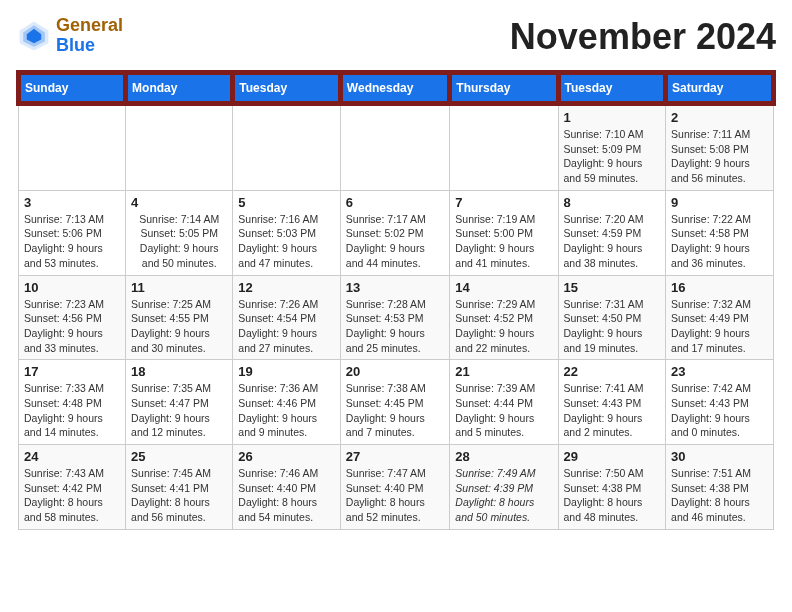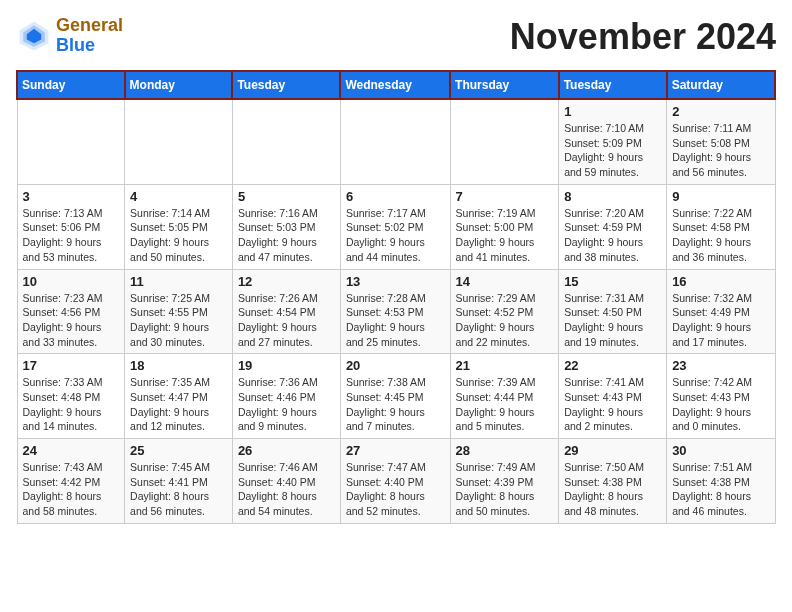--- a/index.html
+++ b/index.html
@@ -59,21 +59,21 @@
     }
     .calendar-table thead tr {
       background-color: #1a73e8;
       color: #fff;
     }
     .calendar-table thead th {
       padding: 6px 4px;
       text-align: left;
       font-size: 12px;
       font-weight: bold;
-      border: 2px solid #7f1d1d;
+      border: 5px solid #7f1d1d;
     }
     .calendar-table tbody td {
       border: 1px solid #ccc;
       vertical-align: top;
       padding: 4px 5px;
       width: 113px;
       min-height: 80px;
       background: #fff;
     }
     .calendar-table tbody tr:nth-child(odd) td {
@@ -152,21 +152,21 @@
       </tr>
       <tr>
         <td>
           <span class="day-number">3</span>
           <div class="day-info" style="white-space: pre-line;">Sunrise: 7:13 AM
 Sunset: 5:06 PM
 Daylight: 9 hours and 53 minutes.</div>
         </td>
         <td>
           <span class="day-number">4</span>
-          <div class="day-info" style="white-space: pre-line;">Sunrise: 7:14 AM
+          <div class="day-info" style="white-space: pre-line; text-align: center;">Sunrise: 7:14 AM
 Sunset: 5:05 PM
 Daylight: 9 hours and 50 minutes.</div>
         </td>
         <td>
           <span class="day-number">5</span>
           <div class="day-info" style="white-space: pre-line;">Sunrise: 7:16 AM
 Sunset: 5:03 PM
 Daylight: 9 hours and 47 minutes.</div>
         </td>
         <td>
@@ -302,21 +302,21 @@
 Daylight: 8 hours and 54 minutes.</div>
         </td>
         <td>
           <span class="day-number">27</span>
           <div class="day-info" style="white-space: pre-line;">Sunrise: 7:47 AM
 Sunset: 4:40 PM
 Daylight: 8 hours and 52 minutes.</div>
         </td>
         <td>
           <span class="day-number">28</span>
-          <div class="day-info" style="white-space: pre-line;">Sunrise: 7:49 AM
+          <div class="day-info" style="white-space: pre-line; font-style: italic;">Sunrise: 7:49 AM
 Sunset: 4:39 PM
 Daylight: 8 hours and 50 minutes.</div>
         </td>
         <td>
           <span class="day-number">29</span>
           <div class="day-info" style="white-space: pre-line;">Sunrise: 7:50 AM
 Sunset: 4:38 PM
 Daylight: 8 hours and 48 minutes.</div>
         </td>
         <td>

